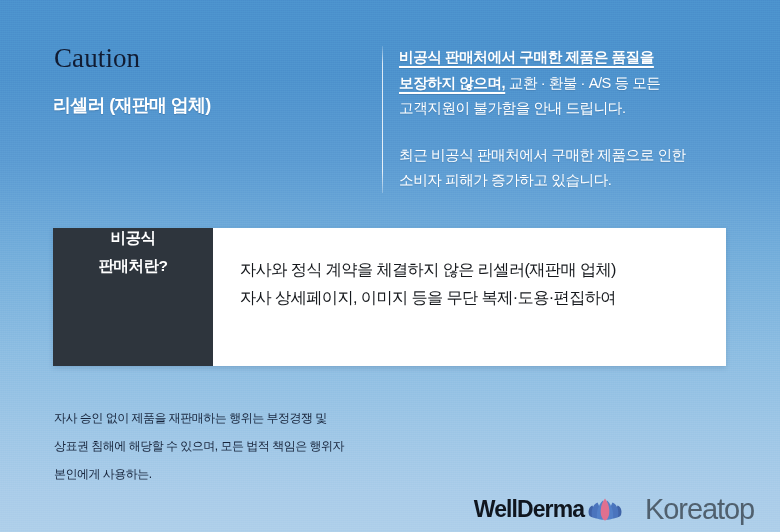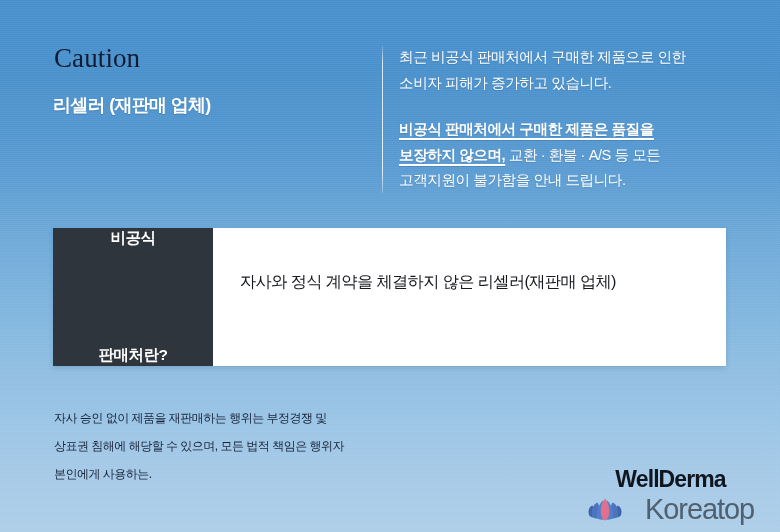--- a/index.html
+++ b/index.html
@@ -90,29 +90,29 @@
     position:absolute; left:53px; top:228px;
     width:673px; height:138px;
     display:flex;
     box-shadow:0 2px 5px rgba(20,50,90,.16);
   }
   #defstrip .tag {
     flex:0 0 160px;
     background:#2e353d;
     color:#ffffff;
     display:flex; flex-direction:column;
-    align-items:center; justify-content:space-between;
+    align-items:center; justify-content:flex-start;
     gap:7px;
     font-size:15.5px; font-weight:bold;
     letter-spacing:-.5px;
   }
   #defstrip .body {
     flex:1;
     background:#ffffff;
-    padding:40px 0 0 27px;
+    padding:28px 0 0 27px;
     font-size:16.2px;
     color:#15181c;
     line-height:27.5px;
     letter-spacing:-.6px;
   }
   #defstrip .body .line { white-space:nowrap; }
 
   
   #closing {
     position:absolute; left:54px; top:404px;
@@ -120,21 +120,21 @@
     font-size:12px;
     color:#16233a;
     line-height:28px;
     letter-spacing:-.5px;
   }
   #closing .line { white-space:nowrap; }
 
   
   #brands {
     position:absolute; right:26px; bottom:8px;
-    display:flex; flex-direction:column;
+    display:flex; flex-direction:row;
     align-items:center; gap:3px;
   }
   #wellderma {
     font-size:23px; font-weight:bold;
     color:#10161f;
     letter-spacing:-.9px;
     line-height:1.08;
   }
   #koreatop {
     display:flex; align-items:center; gap:22px;
@@ -158,41 +158,42 @@
 
   <div id="headline">
     <div>리셀러 (재판매 업체)</div>
   </div>
 
   <div id="divider"></div>
 
   <div id="intro">
 
     <div class="para">
-      <div class="line">최근 비공식 판매처에서 구매한 제품으로 인한</div>
-      <div class="line">소비자 피해가 증가하고 있습니다.</div>
-    </div>
-
-    <div class="para">
       <div class="line"><span class="em">비공식 판매처에서 구매한 제품은 품질을</span></div>
       <div class="line"><span class="em">보장하지 않으며,</span><span> 교환 · 환불 · A/S 등 모든</span></div>
       <div class="line">고객지원이 불가함을 안내 드립니다.</div>
     </div>
 
+    <div class="para">
+      <div class="line">최근 비공식 판매처에서 구매한 제품으로 인한</div>
+      <div class="line">소비자 피해가 증가하고 있습니다.</div>
+    </div>
+
   </div>
 
   <div id="defstrip">
 
     <div class="tag">
       <span>비공식</span>
       <span>판매처란?</span>
     </div>
 
     <div class="body">
       <div class="line">자사와 정식 계약을 체결하지 않은 리셀러(재판매 업체)</div>
+      <div class="line">자사 상세페이지, 이미지 등을 무단 복제·도용·편집하여</div>
     </div>
 
   </div>
 
   <div id="closing">
     <div class="line">자사 승인 없이 제품을 재판매하는 행위는 부정경쟁 및</div>
     <div class="line">상표권 침해에 해당할 수 있으며, 모든 법적 책임은 행위자</div>
     <div class="line">본인에게 사용하는.</div>
   </div>
 

